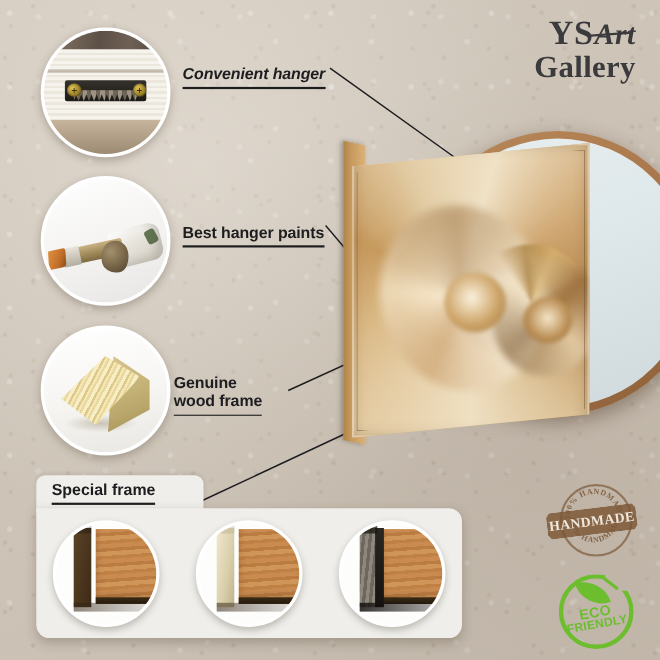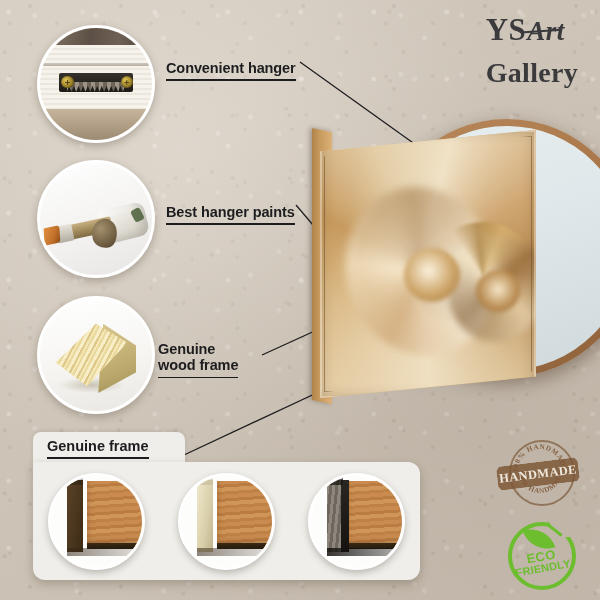--- a/index.html
+++ b/index.html
@@ -38,21 +38,21 @@
     background:
       radial-gradient(ellipse at 30% 25%, rgba(255,252,246,.30), transparent 55%),
       radial-gradient(ellipse at 80% 70%, rgba(150,135,118,.20), transparent 60%),
       linear-gradient(145deg, rgba(255,255,255,.10), rgba(110,98,85,.10));
     pointer-events: none;
   }
 
   
   .logo {
     position: absolute; right: 22px; top: 14px;
-    text-align: left;
+    text-align: right;
     color: #3b3b3d;
     line-height: 1;
   }
   .logo-row1 {
     font-family: "Liberation Serif", serif;
     font-size: 31px; font-weight: 700;
     letter-spacing: .5px;
     white-space: nowrap;
   }
   .logo-art {
@@ -66,21 +66,21 @@
     content: "";
     position: absolute;
     left: -3px; top: 48%;
     width: 38px; height: 1.6px;
     background: #3b3b3d;
     transform: rotate(-4deg);
   }
   .logo-row2 {
     font-family: "Liberation Serif", serif;
     font-size: 28px; font-weight: 700;
-    margin-top: 14px;
+    margin-top: 3px;
     letter-spacing: .3px;
   }
 
   
   .fcircle {
     position: absolute;
     border-radius: 50%;
     overflow: hidden;
     background: #fff;
     box-shadow: 0 3px 9px rgba(70,58,45,.32);
@@ -413,21 +413,21 @@
       <div class="hang-top"></div>
       <div class="hang-wall"></div>
       <div class="hang-line"></div>
       <div class="hang-floor"></div>
       <div class="hang-plate"></div>
       <div class="hang-saw"></div>
       <div class="screw" style="left:19%; top:43%;"></div>
       <div class="screw" style="left:72%; top:43%;"></div>
     </div>
   </div>
-  <div class="flabel" style="left:166px; top:44px;">
+  <div class="flabel" style="left:166px; top:44px;font-style:italic;">
     <span>Convenient hanger</span>
     <span class="rule"></span>
   </div>
 
   <div class="fcircle" style="left:37px; top:160px; width:118px; height:118px;">
     <div class="fc-inner">
       <div class="brush-bg"></div>
       <div class="paint-tube">
         <div class="tube-green"></div>
       </div>
@@ -452,21 +452,21 @@
   </div>
   <div class="flabel" style="left:158px; top:325px;">
     <span>Genuine
 wood frame</span>
     <span class="rule"></span>
   </div>
 
   <div class="sf-tab"></div>
   <div class="sf-panel"></div>
   <div class="sf-label">
-    <span>Genuine frame</span>
+    <span>Special frame</span>
     <span class="rule"></span>
   </div>
 
   <div class="swatch" style="left:48px;">
     <div class="sw-white"></div>
     <div class="sw-rail"></div>
     <div class="sw-edge" style="background:linear-gradient(100deg,#4a3venue,#4a331c,#2f2312);
          background:linear-gradient(100deg,#5a4227,#3d2b16);"></div>
     <div class="sw-edge-top"></div>
     <div class="sw-shadow"></div>

